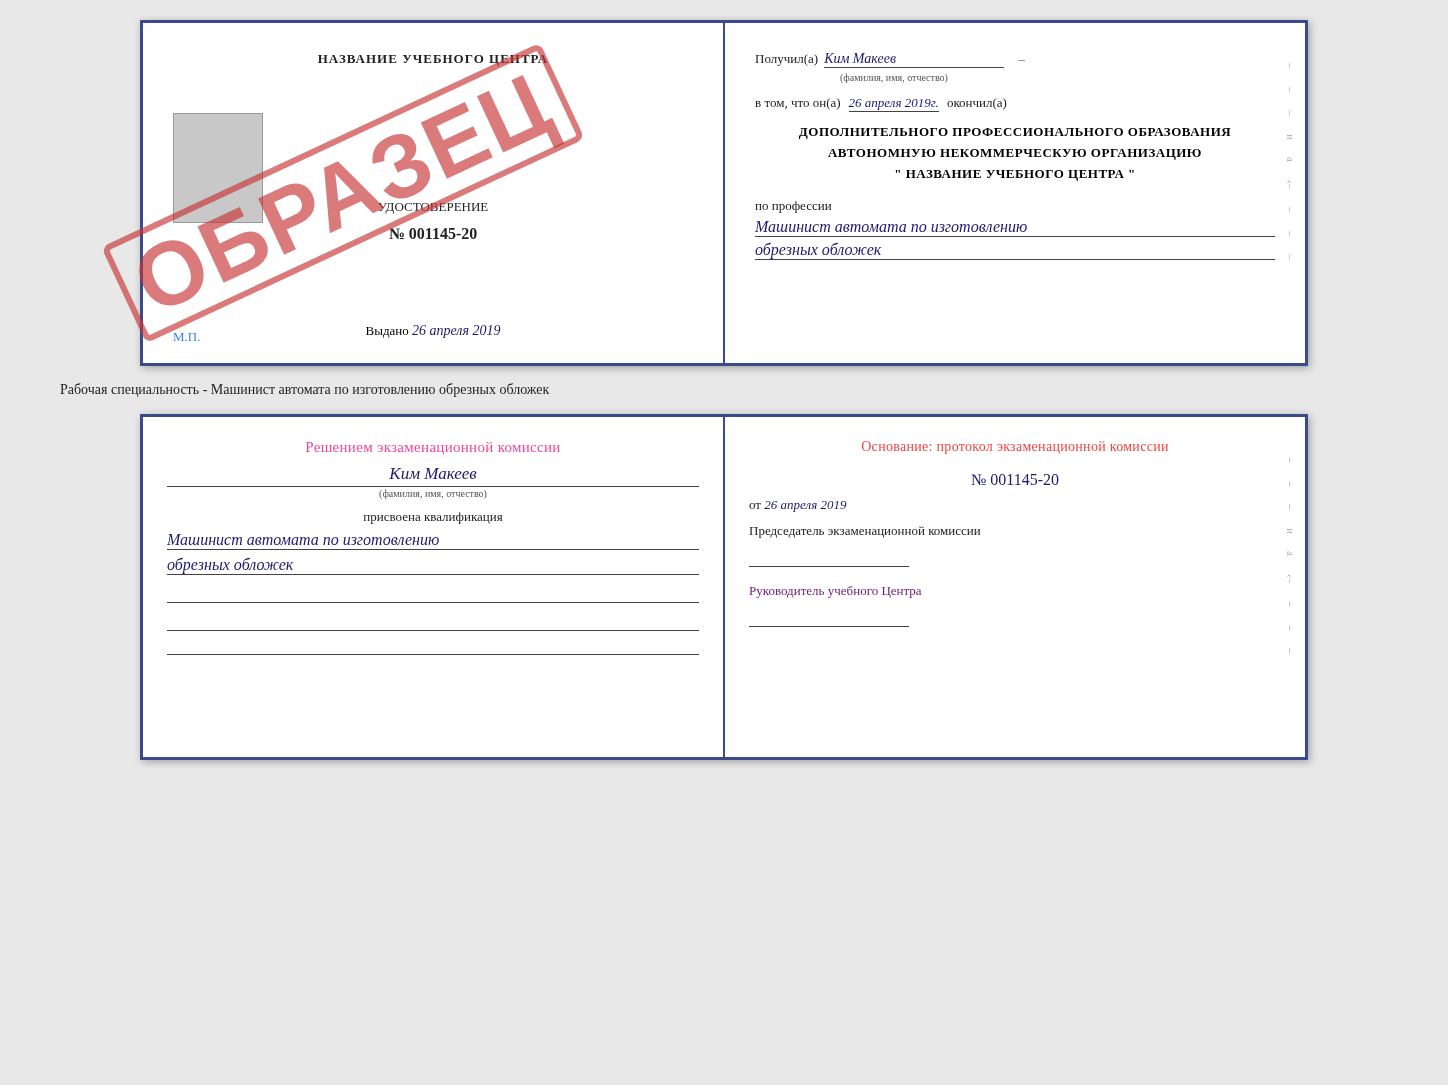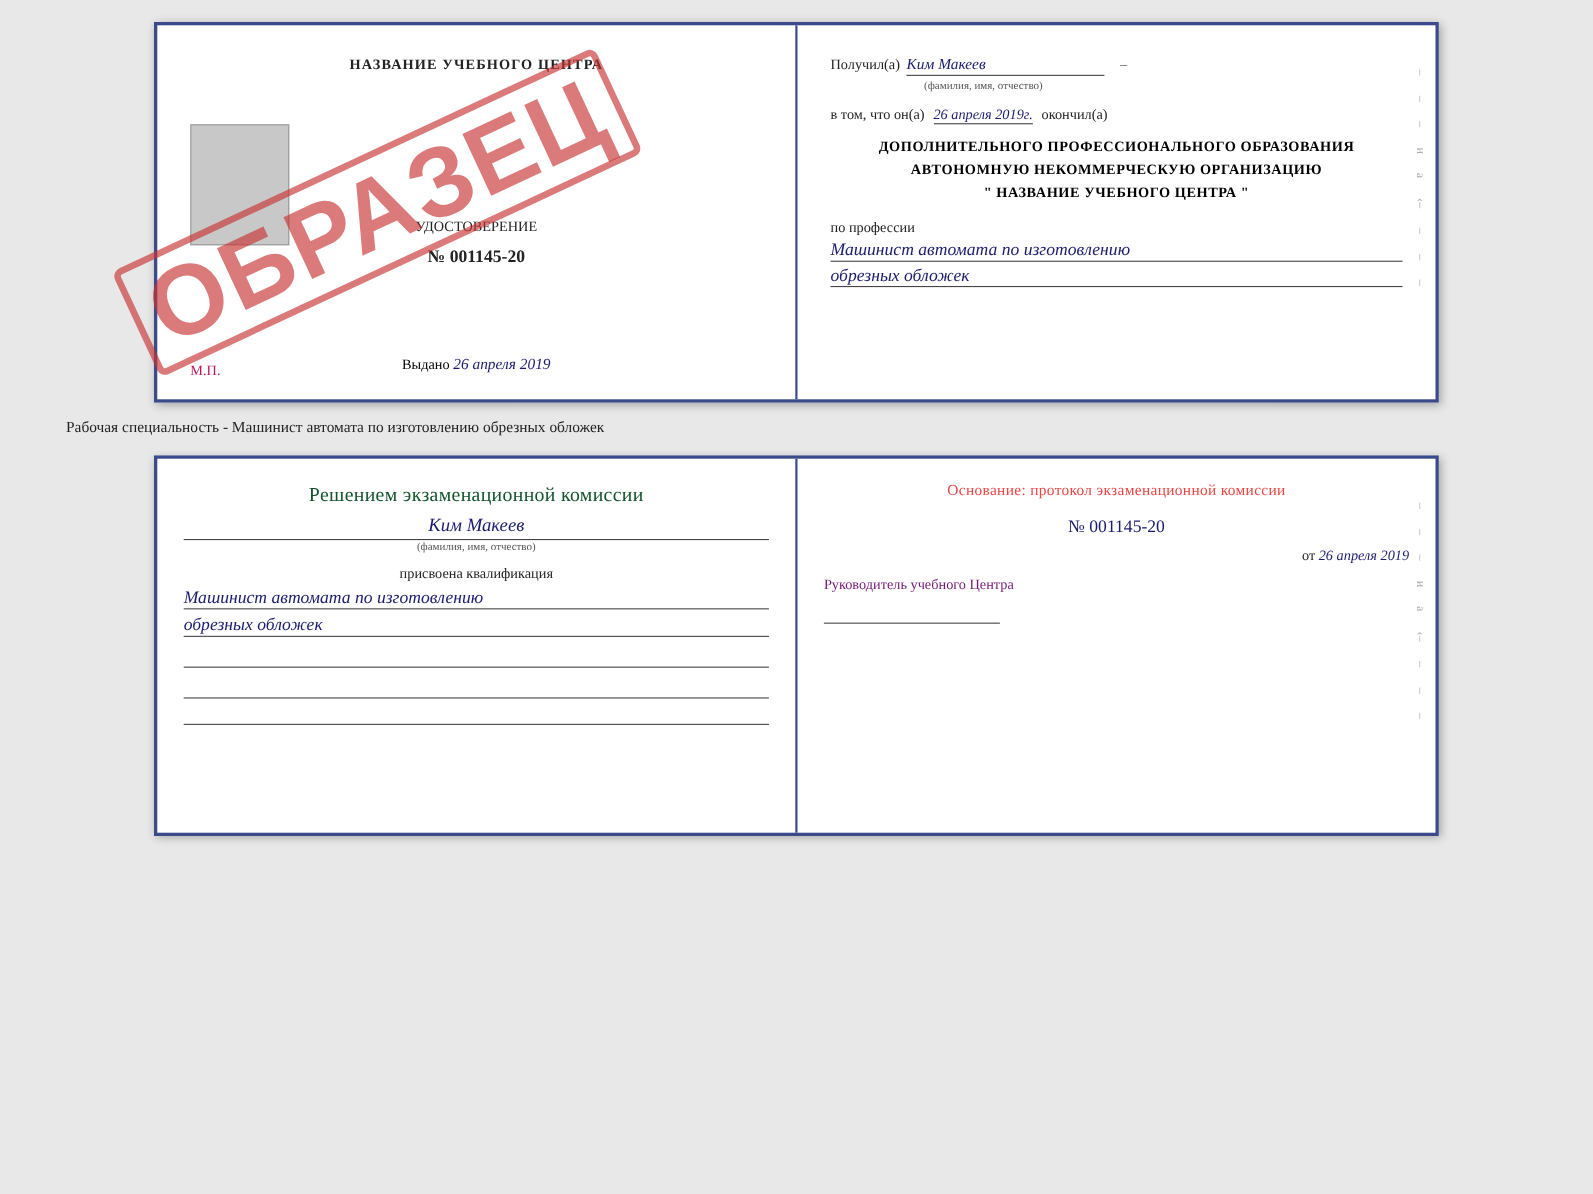--- a/index.html
+++ b/index.html
@@ -76,21 +76,21 @@
     }
     .issued-date {
       font-size: 13px;
     }
 
     .mp-label {
       position: absolute;
       bottom: 18px;
       left: 30px;
       font-size: 13px;
-      color: #be185d;
+      color: #3b82f6;
     }
 
     
     .obrazec-stamp {
       position: absolute;
       top: 60px;
       left: 50px;
       width: 300px;
       height: 220px;
       display: flex;
@@ -203,22 +203,22 @@
 
     
     .bottom-left {
       padding: 22px 24px 20px 24px;
     }
     .bottom-right {
       padding: 22px 24px 20px 24px;
     }
 
     .decision-heading {
-      font-size: 18px;
-      color: #14532d;
+      font-size: 15px;
+      color: #ec4899;
       text-align: center;
       margin-bottom: 8px;
       letter-spacing: 0.3px;
     }
     .person-name-cursive {
       font-style: italic;
       color: #1a1a6e;
       font-size: 17px;
       text-align: center;
       display: block;
@@ -264,21 +264,21 @@
       margin-bottom: 16px;
       letter-spacing: 0.3px;
     }
     .protocol-number {
       text-align: center;
       font-size: 16px;
       color: #1a1a6e;
       margin-bottom: 8px;
     }
     .protocol-date {
-      text-align: right;
+      text-align: left;
       font-size: 13px;
       color: #222;
       margin-bottom: 6px;
     }
     .protocol-date span.date-cursive {
       font-style: italic;
       color: #1a1a6e;
     }
     .chairman-block {
       margin-top: 10px;
@@ -393,20 +393,24 @@
   <div class="doc-half bottom-right" style="position:relative;">
     <div class="basis-heading">Основание: протокол экзаменационной комиссии</div>
 
     <div class="protocol-number">№  001145-20</div>
 
     <div class="protocol-date">
       <span>от</span>
       <span class="date-cursive">26 апреля 2019</span>
     </div>
 
+    <div class="chairman-block">
+      <span>Председатель экзаменационной комиссии</span>
+      <span class="signature-line"></span>
+    </div>
 
     <div class="director-block">
       <span>Руководитель учебного Центра</span>
       <span class="signature-line"></span>
     </div>
 
     <div class="side-deco">
       <span>–</span>
       <span>–</span>
       <span>–</span>

